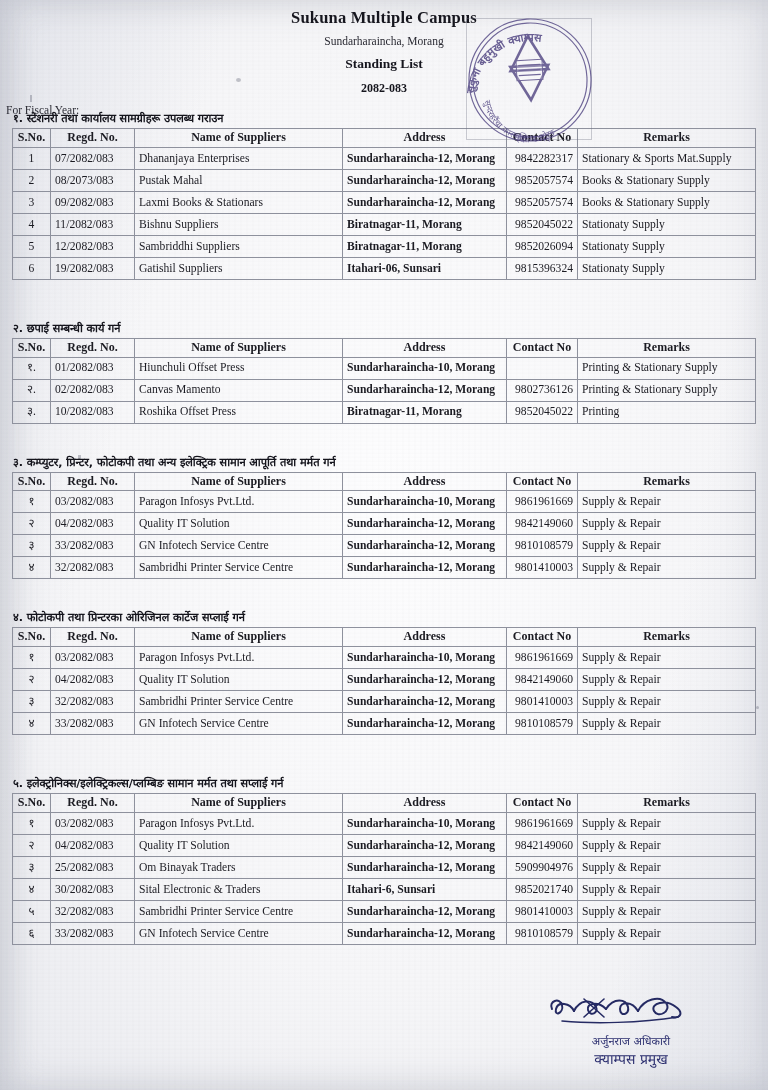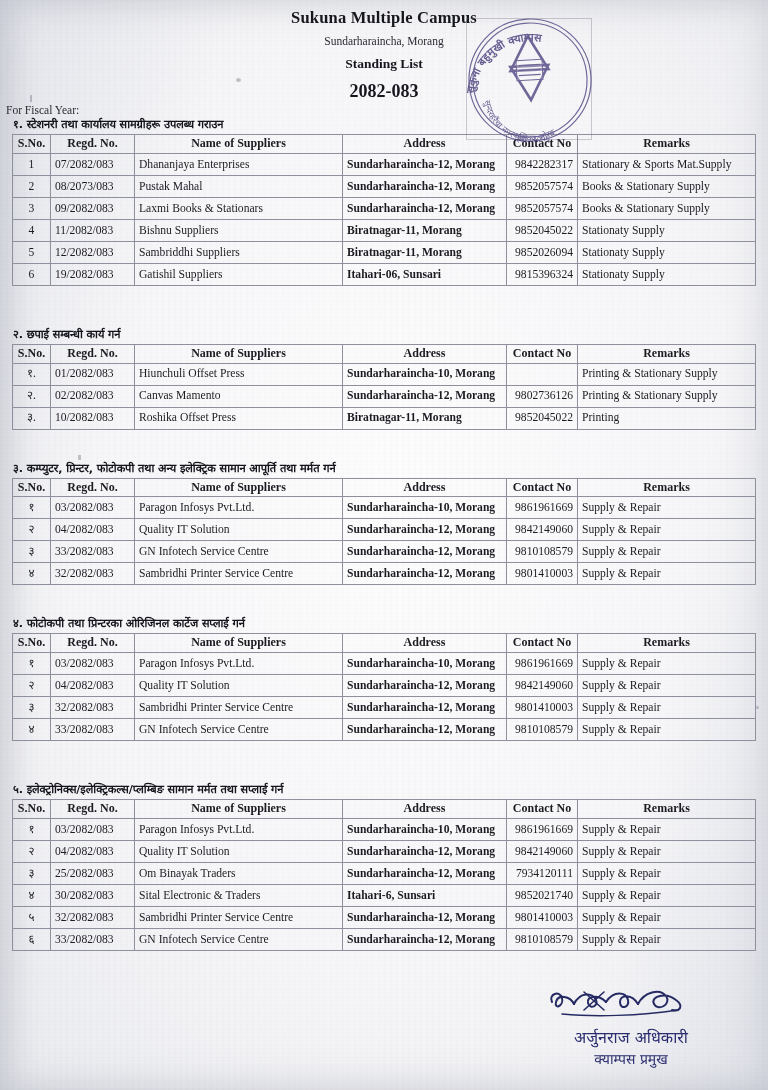--- a/index.html
+++ b/index.html
@@ -38,21 +38,21 @@
   .content { position: relative; z-index: 3; padding: 0; }
 
   
   .doc-header { text-align: center; padding-top: 8px; }
   .campus-name {
     font-size: 16.5px; font-weight: bold; letter-spacing: 0.2px;
     color: #16161e;
   }
   .campus-addr { font-size: 11.5px; margin-top: 7px; color: #2a2a33; }
   .doc-title { font-size: 13.5px; font-weight: bold; margin-top: 9px; color: #16161e; }
-  .fiscal-value { font-size: 18px; font-weight: bold; margin-top: 9px; color: #16161e; }
+  .fiscal-value { font-size: 12px; font-weight: bold; margin-top: 9px; color: #16161e; }
 
   .fiscal-label {
     position: absolute; left: 6px; top: 104px;
     font-size: 11.5px; color: #2b2b34;
   }
 
   
   .stamp {
     position: absolute; left: 455px; top: 14px;
     width: 150px; height: 132px; z-index: 5;
@@ -108,21 +108,21 @@
 
   
   .sign-block {
     position: absolute; right: 24px; bottom: 22px;
     width: 226px; text-align: center; z-index: 6;
   }
   .sign-mark { height: 40px; position: relative; }
   .sign-mark svg { position: absolute; left: 26px; top: 0; }
   .sign-name {
     font-family: "DejaVu Sans", sans-serif;
-    font-size: 16px; color: #2a2d6e; margin-top: 2px;
+    font-size: 11px; color: #2a2d6e; margin-top: 2px;
   }
   .sign-post {
     font-family: "DejaVu Sans", sans-serif;
     font-size: 14px; color: #2a2d6e; margin-top: 1px;
   }
 
   
   .speck { position: absolute; background: rgba(110,112,128,0.4); z-index: 2; }
 </style>
 </head>
@@ -421,21 +421,21 @@
             <td class="c-name">Quality IT Solution</td>
             <td class="c-addr">Sundarharaincha-12, Morang</td>
             <td class="c-contact">9842149060</td>
             <td class="c-remarks">Supply &amp; Repair</td>
           </tr>
           <tr class="row-h">
             <td class="c-sno">३</td>
             <td class="c-regd">25/2082/083</td>
             <td class="c-name">Om Binayak Traders</td>
             <td class="c-addr">Sundarharaincha-12, Morang</td>
-            <td class="c-contact">7934120111</td>
+            <td class="c-contact">5909904976</td>
             <td class="c-remarks">Supply &amp; Repair</td>
           </tr>
           <tr class="row-h">
             <td class="c-sno">४</td>
             <td class="c-regd">30/2082/083</td>
             <td class="c-name">Sital Electronic &amp; Traders</td>
             <td class="c-addr">Itahari-6, Sunsari</td>
             <td class="c-contact">9852021740</td>
             <td class="c-remarks">Supply &amp; Repair</td>
           </tr>

